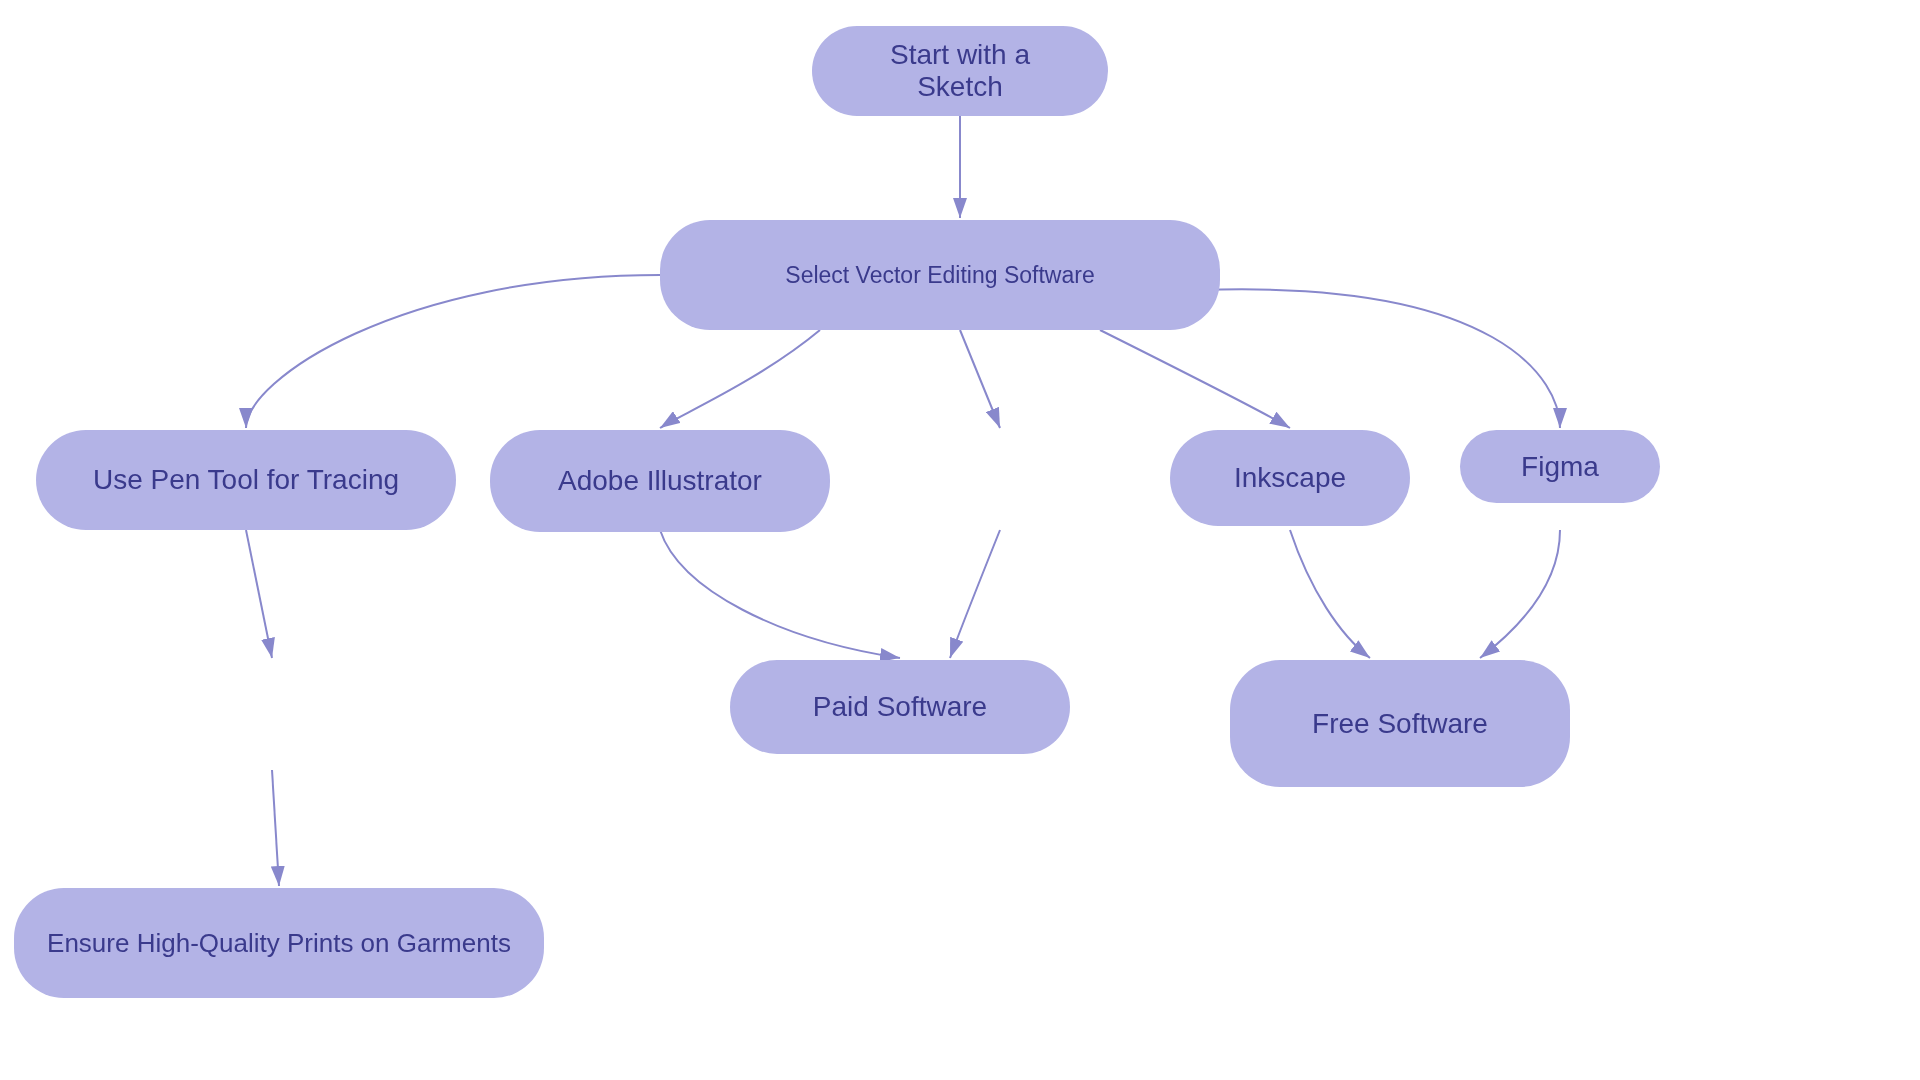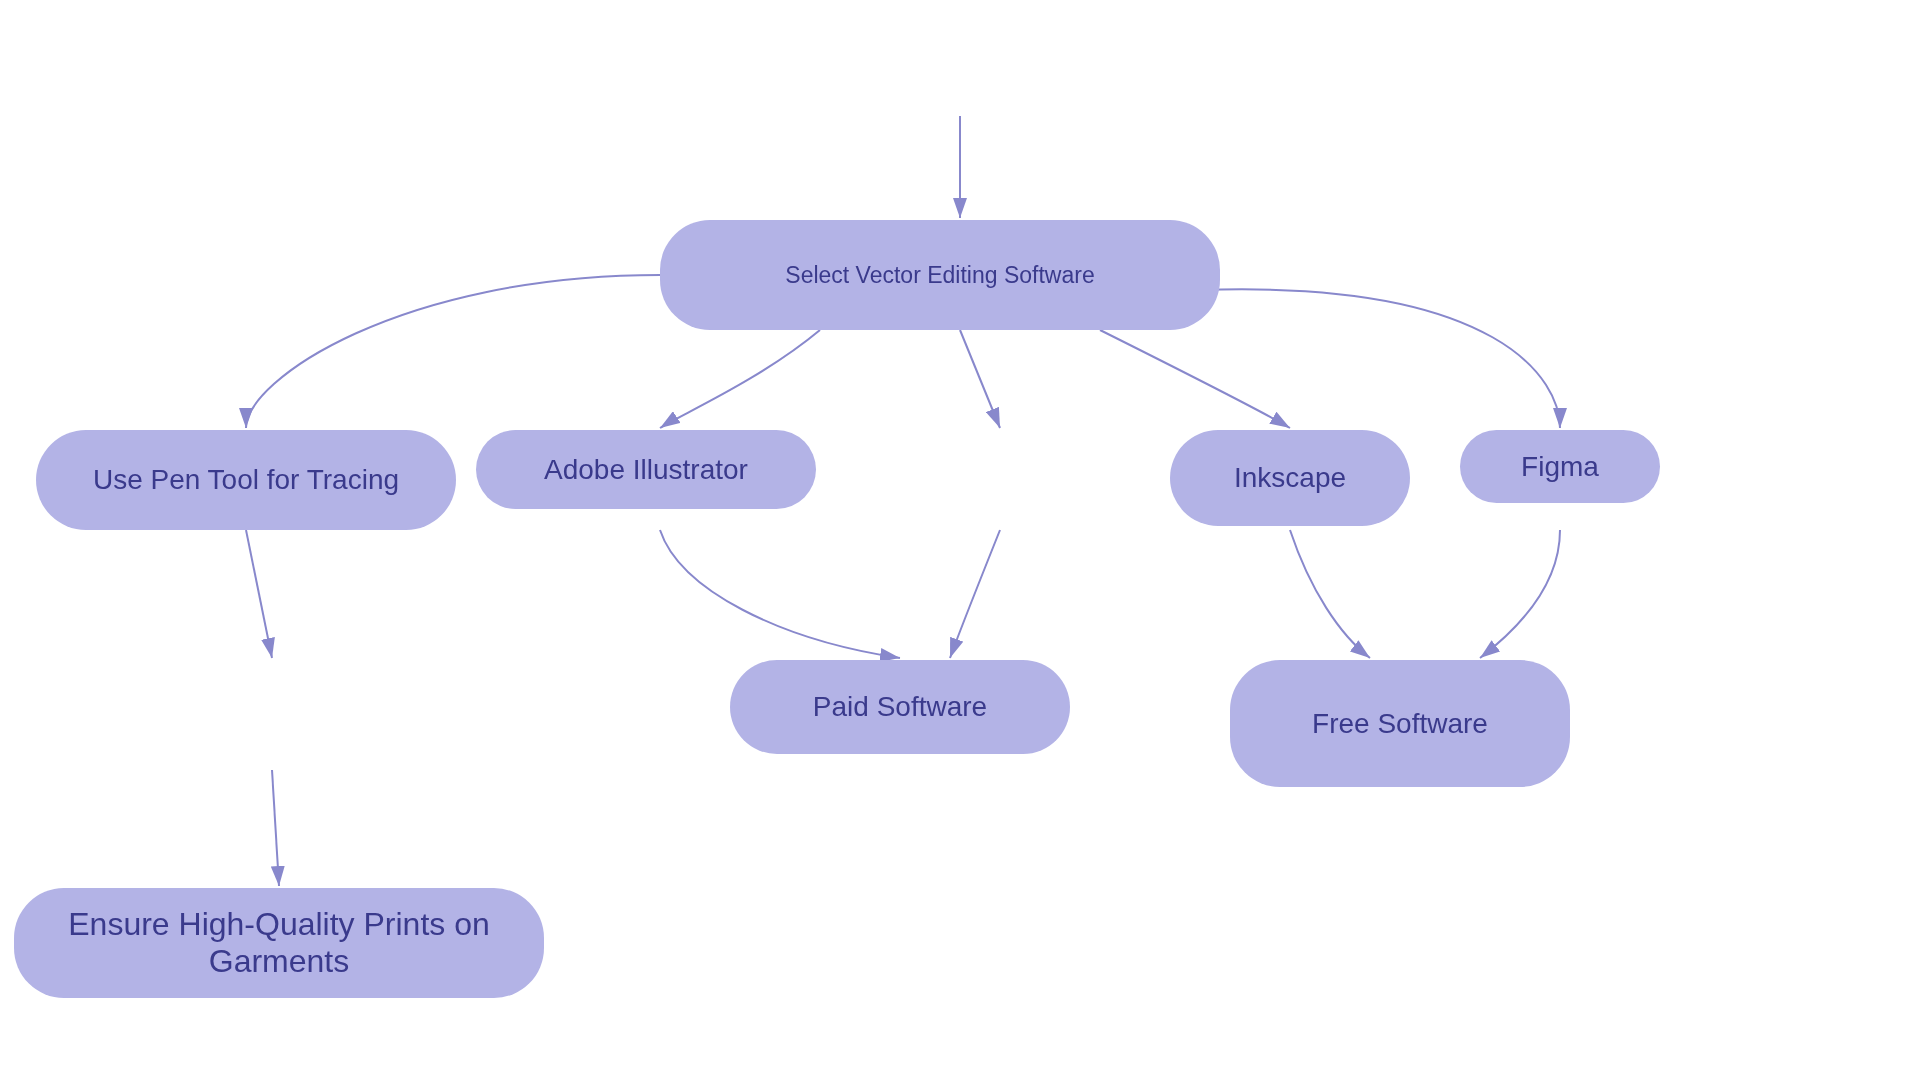--- a/index.html
+++ b/index.html
@@ -67,32 +67,33 @@
 
     <path d="M 1000 530 C 980 580 960 630 950 658" fill="none" stroke="#8888cc" stroke-width="2" marker-end="url(#arrow)"></path>
 
     <path d="M 1290 530 C 1310 590 1340 635 1370 658" fill="none" stroke="#8888cc" stroke-width="2" marker-end="url(#arrow)"></path>
 
     <path d="M 1560 530 C 1560 590 1510 635 1480 658" fill="none" stroke="#8888cc" stroke-width="2" marker-end="url(#arrow)"></path>
 
     <line x1="272" y1="770" x2="279" y2="886" stroke="#8888cc" stroke-width="2" marker-end="url(#arrow)"></line>
   </svg>
 
+  <div class="node" style="left:812px; top:26px; width:296px; height:90px;">Start with a Sketch</div>
 
   <div class="node" style="left:660px; top:220px; width:560px; height:110px; font-size:23px;">Select Vector Editing Software</div>
 
   <div class="node" style="left:36px; top:430px; width:420px; height:100px;text-align:right;">Use Pen Tool for Tracing</div>
 
-  <div class="node" style="left:476px; top:430px; width:340px; height:79px;">Adobe Illustrator</div>
+  <div class="node" style="left:490px; top:430px; width:340px; height:102px;">Adobe Illustrator</div>
 
 
   <div class="node" style="left:1170px; top:430px; width:240px; height:96px;">Inkscape</div>
 
   <div class="node" style="left:1460px; top:430px; width:200px; height:73px;">Figma</div>
 
 
   <div class="node" style="left:730px; top:660px; width:340px; height:94px;">Paid Software</div>
 
   <div class="node" style="left:1230px; top:660px; width:340px; height:127px;">Free Software</div>
 
-  <div class="node" style="left:14px; top:888px; width:530px; height:110px; font-size:32px;">Ensure High-Quality Prints on Garments</div>
+  <div class="node" style="left:14px; top:888px; width:530px; height:110px; font-size:26px;">Ensure High-Quality Prints on Garments</div>
 
 </div>
 
 </body></html>

